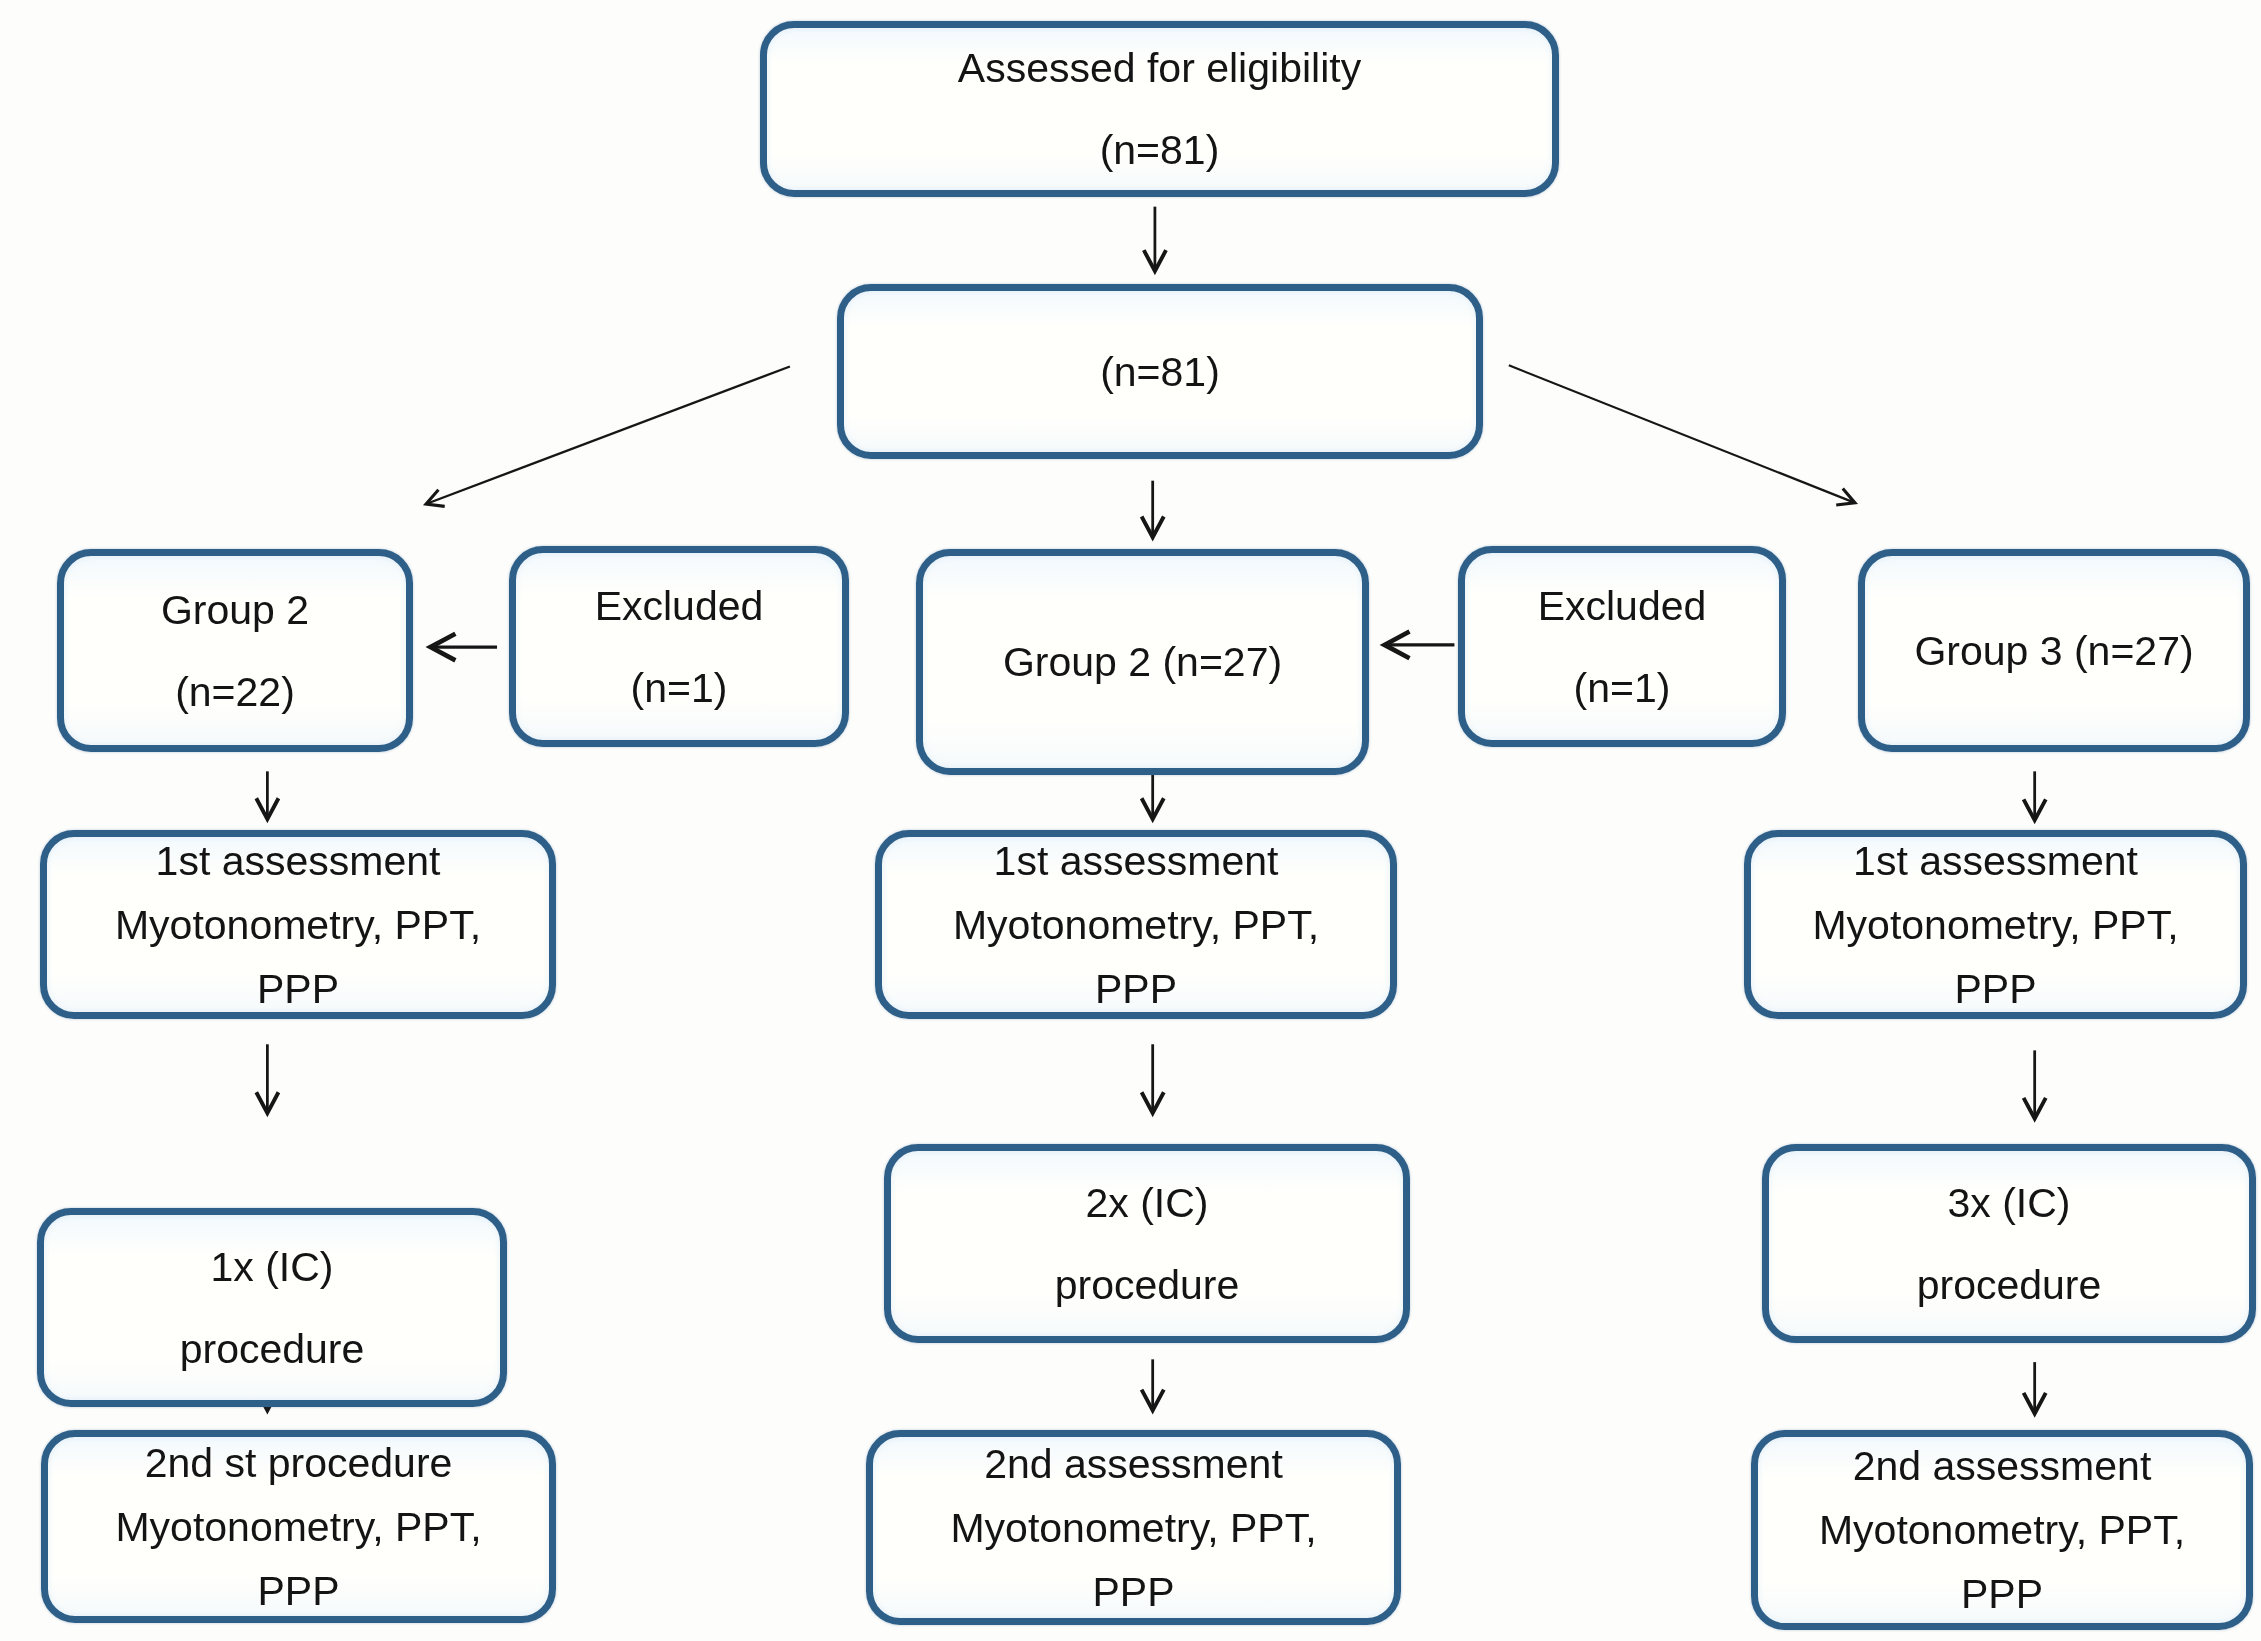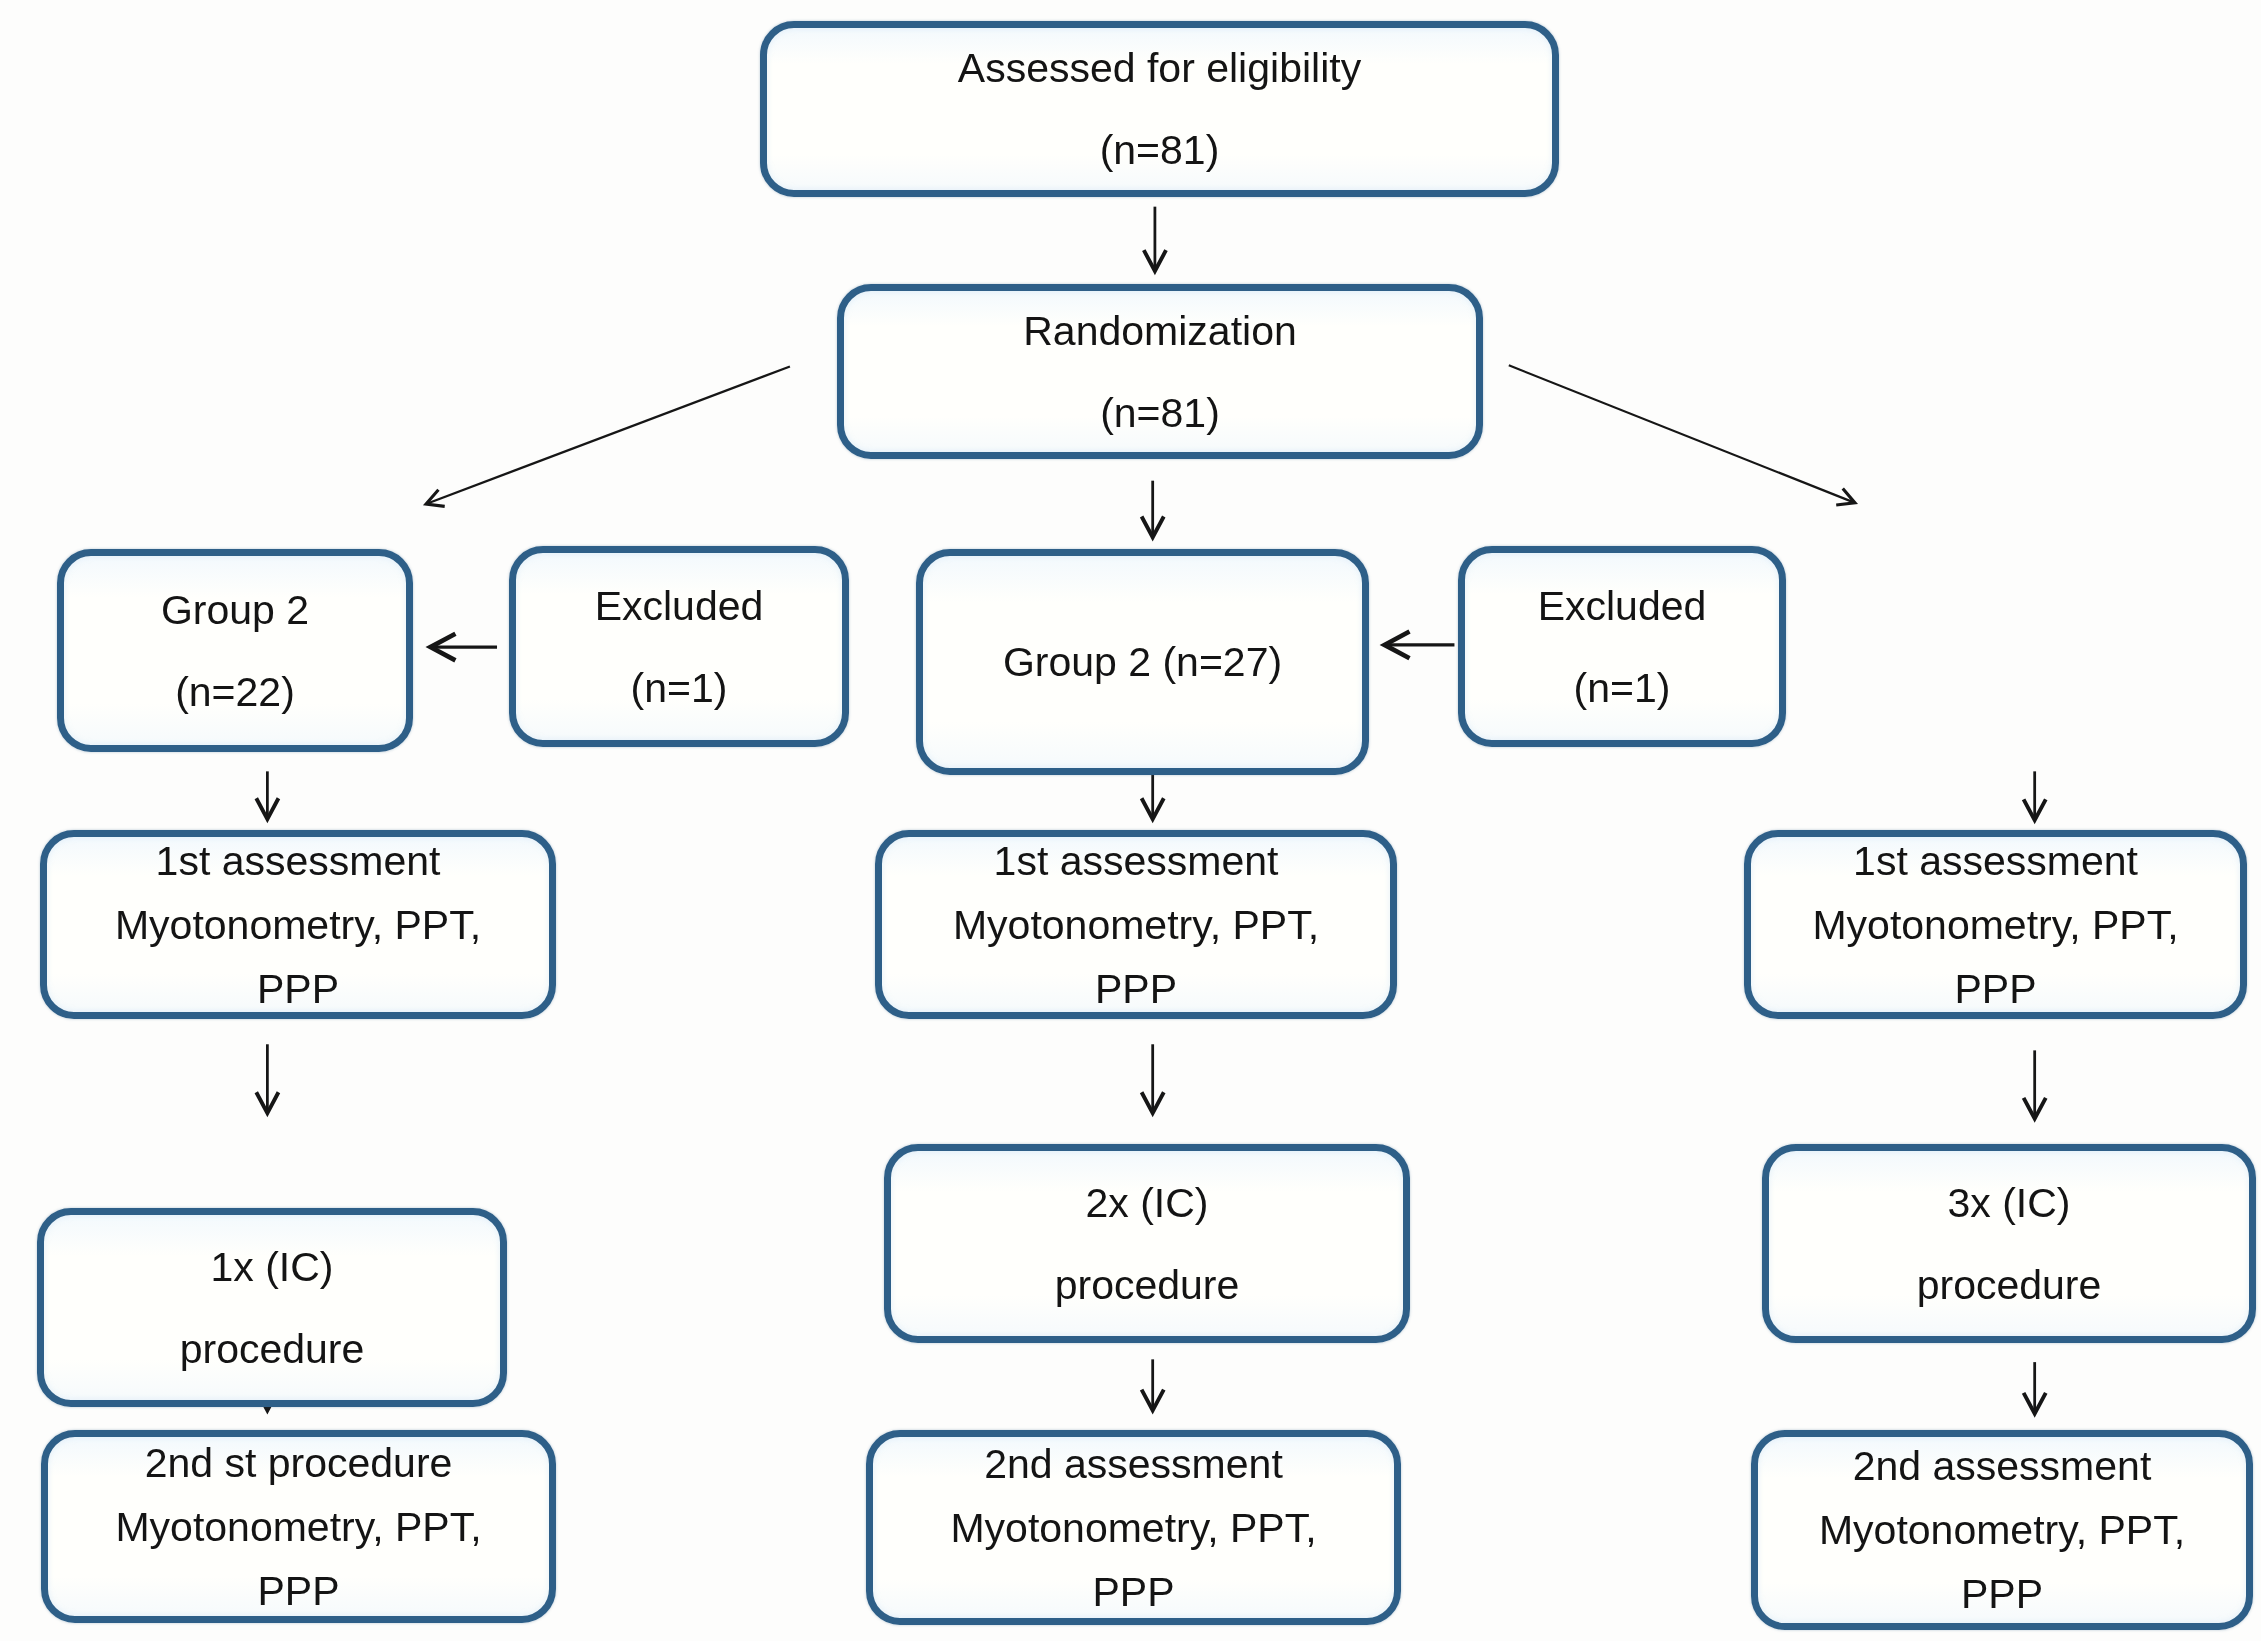--- a/index.html
+++ b/index.html
@@ -82,21 +82,20 @@
     <line class="al" x1="2078" y1="2450" x2="2078" y2="2542" marker-end="url(#ah)"></line>
     <line class="al" x1="3668" y1="2455" x2="3668" y2="2548" marker-end="url(#ah)"></line>
   </svg>
 
   <div class="box lines-2" style="left:760px;top:21px;width:799px;height:176px">
     <div class="ln">Assessed for eligibility</div>
     <div class="ln">(n=81)</div>
   </div>
 
   <div class="box lines-2" style="left:837px;top:284px;width:646px;height:175px">
-    <div class="ln">Randomization</div>
     <div class="ln">(n=81)</div>
   </div>
 
   <div class="box lines-2" style="left:57px;top:549px;width:356px;height:203px">
     <div class="ln">Group 2</div>
     <div class="ln">(n=22)</div>
   </div>
 
   <div class="box lines-2" style="left:509px;top:546px;width:340px;height:201px">
     <div class="ln">Excluded</div>
@@ -105,20 +104,23 @@
 
   <div class="box lines-2" style="left:916px;top:549px;width:453px;height:226px">
     <div class="ln">Group 2 (n=27)</div>
   </div>
 
   <div class="box lines-2" style="left:1458px;top:546px;width:328px;height:201px">
     <div class="ln">Excluded</div>
     <div class="ln">(n=1)</div>
   </div>
 
+  <div class="box lines-2" style="left:1858px;top:549px;width:392px;height:203px">
+    <div class="ln">Group 3 (n=27)</div>
+  </div>
 
   <div class="box lines-3" style="left:40px;top:830px;width:516px;height:189px">
     <div class="ln">1st assessment</div>
     <div class="ln">Myotonometry, PPT,</div>
     <div class="ln">PPP</div>
   </div>
 
   <div class="box lines-3" style="left:875px;top:830px;width:522px;height:189px">
     <div class="ln">1st assessment</div>
     <div class="ln">Myotonometry, PPT,</div>

